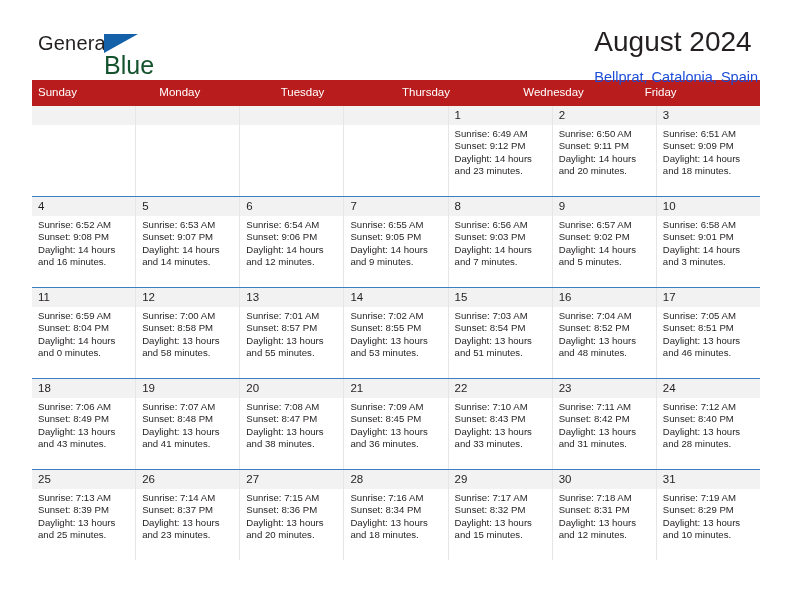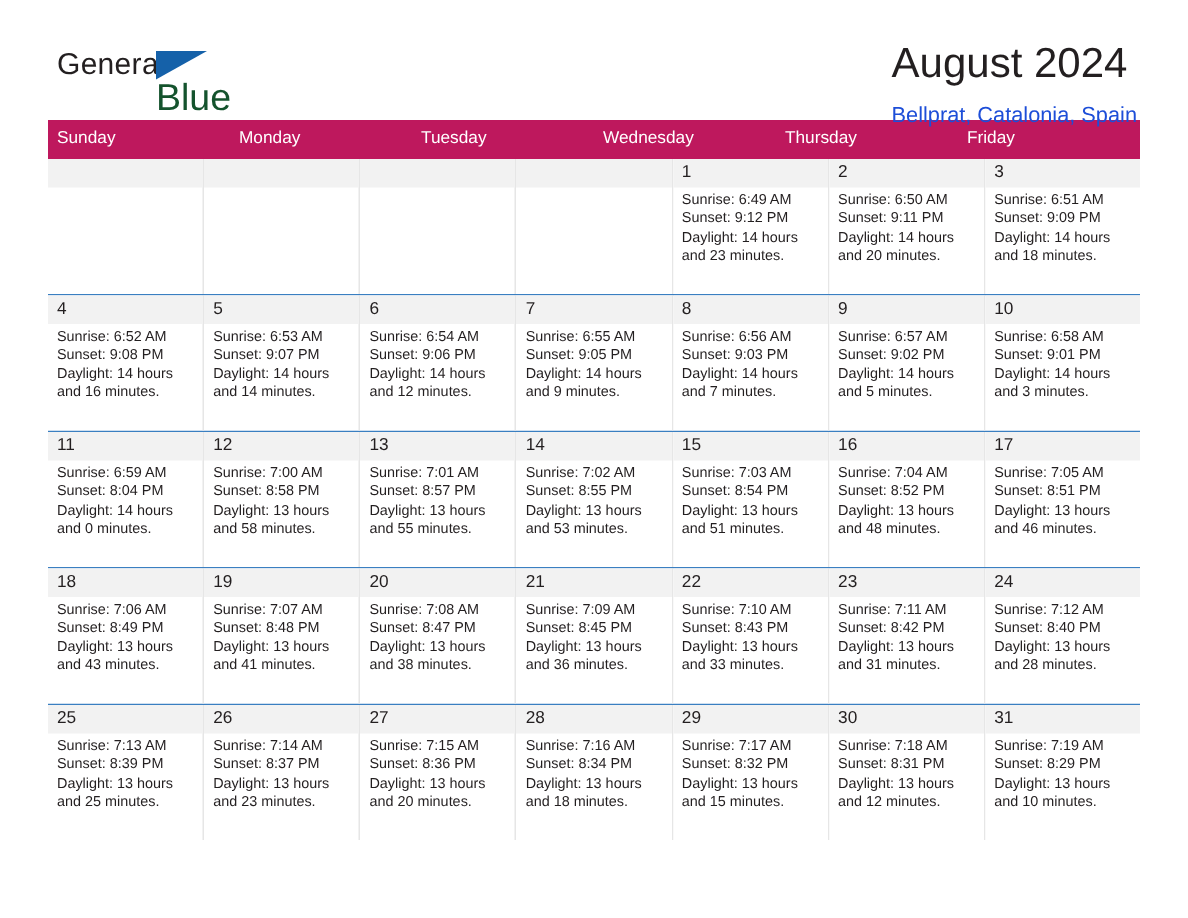--- a/index.html
+++ b/index.html
@@ -80,21 +80,21 @@
     white-space: nowrap;
   }
 
   
   .calendar {
     width: 728px;
     margin-top: 8px;
   }
   .dow-row {
     display: flex;
-    background: #be185d;
+    background: #b91c1c;
   }
   .dow {
     flex: 1 1 0;
     min-width: 0;
     color: #ffffff;
     font-size: 11.5px;
     line-height: 13px;
     padding: 6px 0 7px 6px;
     box-sizing: border-box;
   }
@@ -154,22 +154,22 @@
       <div class="subtitle">Bellprat, Catalonia, Spain</div>
     </div>
 
   </div>
 
   <div class="calendar">
     <div class="dow-row">
       <div class="dow">Sunday</div>
       <div class="dow">Monday</div>
       <div class="dow">Tuesday</div>
+      <div class="dow">Thursday</div>
       <div class="dow">Wednesday</div>
-      <div class="dow">Thursday</div>
       <div class="dow">Friday</div>
     </div>
     <div id="weeks-host">
         <div class="week">
           <div class="cell empty">
             <div class="cell-head"></div>
           </div>
           <div class="cell empty">
             <div class="cell-head"></div>
           </div>

